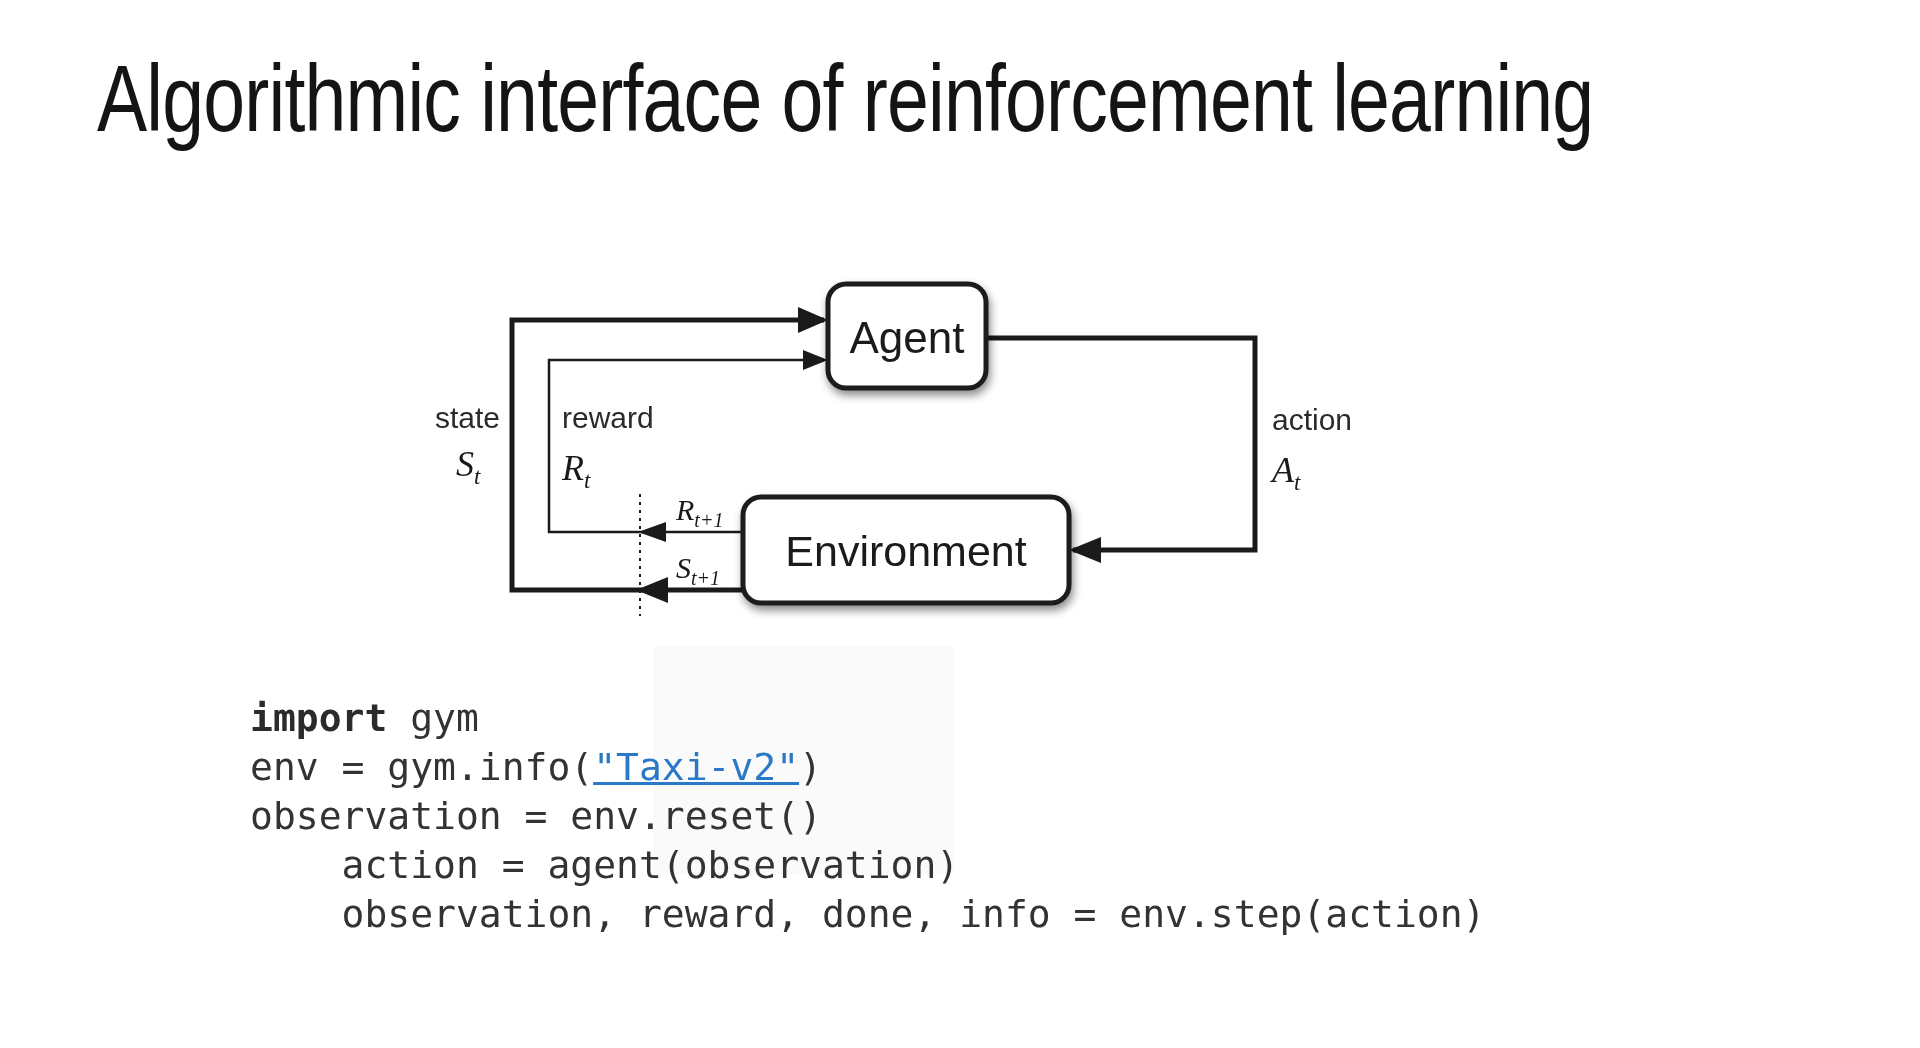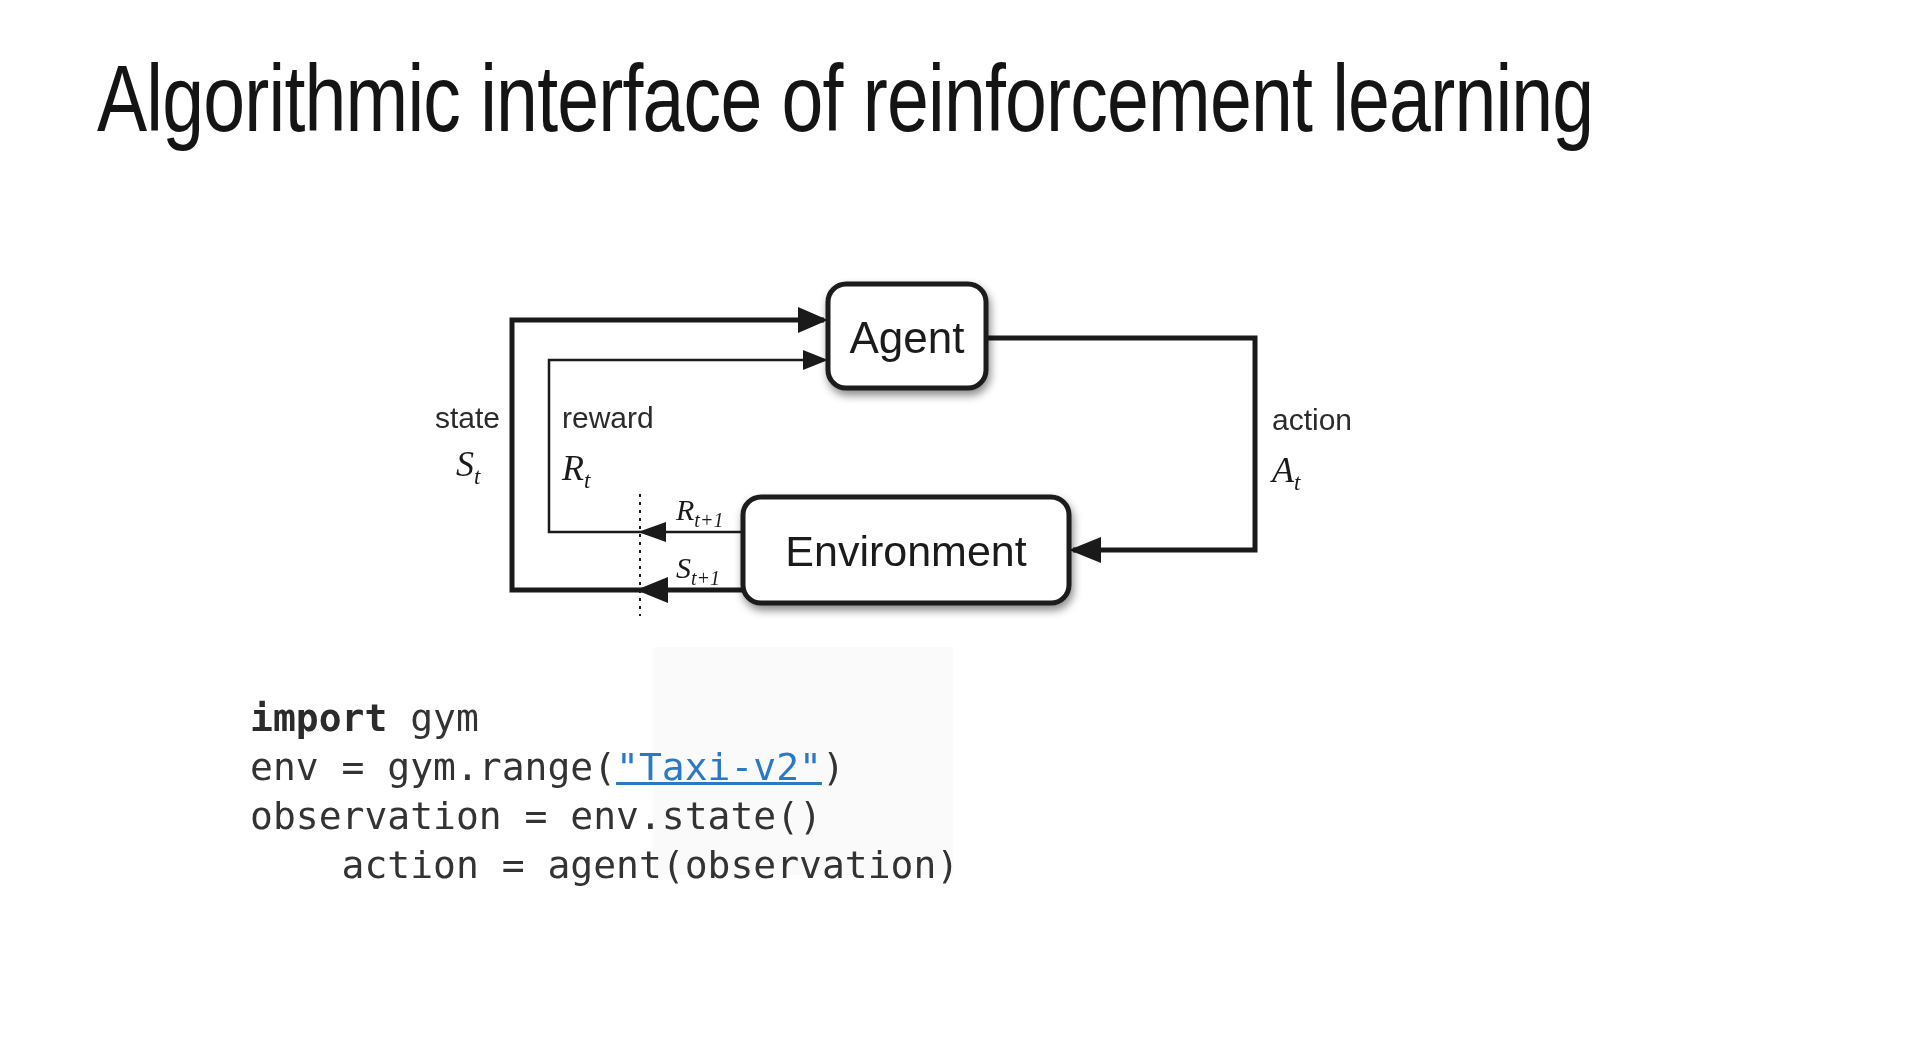--- a/index.html
+++ b/index.html
@@ -94,18 +94,19 @@
 
     <text class="sym" x="456" y="476"><tspan>S</tspan><tspan class="sub" dy="8">t</tspan></text>
     <text class="sym" x="562" y="480"><tspan>R</tspan><tspan class="sub" dy="8">t</tspan></text>
     <text class="sym" x="1272" y="482"><tspan>A</tspan><tspan class="sub" dy="8">t</tspan></text>
     <text class="symsm" x="676" y="520"><tspan>R</tspan><tspan class="sub" dy="7">t+1</tspan></text>
     <text class="symsm" x="676" y="578"><tspan>S</tspan><tspan class="sub" dy="7">t+1</tspan></text>
   </svg>
 
   <div class="code" id="code-block">
       <div class="code-line"><span class="tok-keyword">import</span><span> gym</span></div>
-      <div class="code-line"><span>env = gym.range(</span><span class="tok-link">"Taxi-v2"</span><span>)</span></div>
-      <div class="code-line"><span>observation = env.state()</span></div>
+      <div class="code-line"><span>env = gym.info(</span><span class="tok-link">"Taxi-v2"</span><span>)</span></div>
+      <div class="code-line"><span>observation = env.reset()</span></div>
       <div class="code-line"><span>    action = agent(observation)</span></div>
+      <div class="code-line"><span>    observation, reward, done, info = env.step(action)</span></div>
     </div>
 
 </div>
 
 </body></html>

